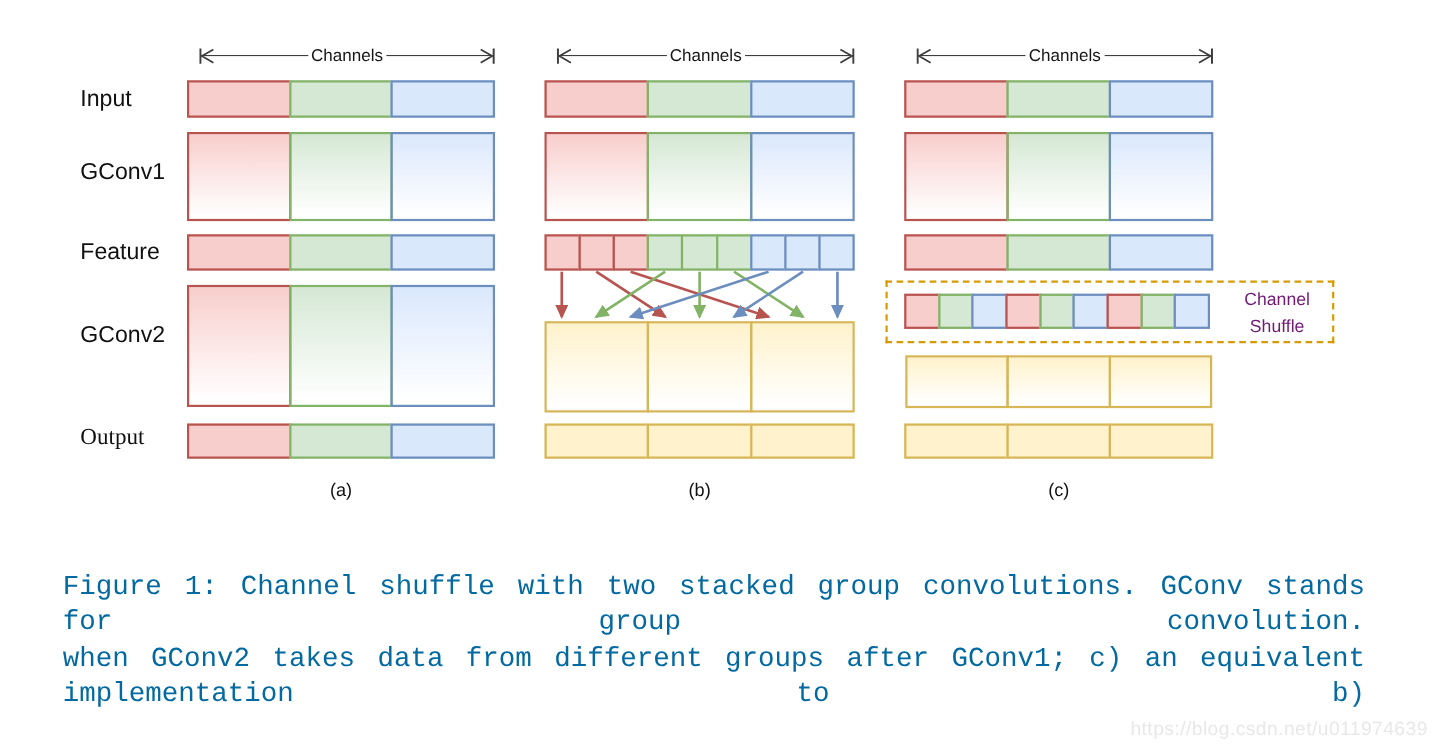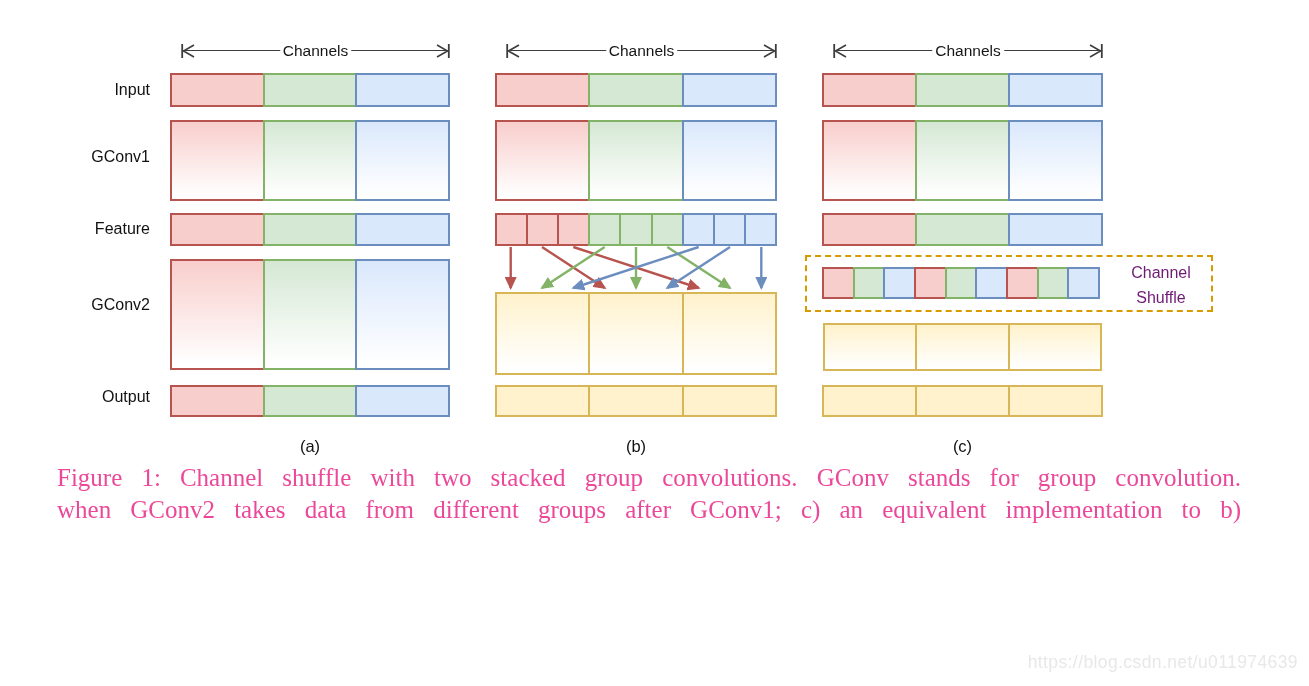--- a/index.html
+++ b/index.html
@@ -39,31 +39,31 @@
   
   #shuffle-arrows-svg{position:absolute;top:246px;left:0;width:282px;height:46px;overflow:visible;}
 
   
   .c-dash{position:absolute;left:-17px;top:255px;width:408px;height:57px;border:2.5px dashed #d79b00;box-sizing:border-box;}
   .c-shuffle-row{position:absolute;left:15px;top:10px;width:278px;height:32px;display:flex;}
   .c-shuf-label{position:absolute;left:306px;top:4px;width:96px;text-align:center;font-size:16px;line-height:24.5px;color:#701a75;}
 
   .panel-label{position:absolute;top:437px;left:0;right:0;text-align:center;font-size:16.5px;color:#111;}
 
-  .row-label{position:absolute;left:50px;width:100px;height:20px;line-height:20px;text-align:right;font-size:16px;color:#111;}
+  .row-label{position:absolute;left:73px;width:100px;height:20px;line-height:20px;text-align:left;font-size:21px;color:#111;}
   #lbl-input{top:80px;}
   #lbl-gconv1{top:147px;}
   #lbl-feature{top:219px;}
   #lbl-gconv2{top:295px;}
-  #lbl-output{top:387px;}
+  #lbl-output{top:387px;font-family:Liberation Serif, serif;}
 
   
   .caption{
-    position:absolute;left:57px;top:462px;width:1184px;
-    font-family:Liberation Serif, serif;font-size:25px;line-height:32.4px;color:#ec4899;
+    position:absolute;left:57px;top:518px;width:1184px;
+    font-family:Liberation Mono, monospace;font-size:25px;line-height:32.4px;color:#0369a1;
   }
   .caption .jline{text-align:justify;text-align-last:justify;}
   .caption .lline{text-align:left;}
 
   .watermark{
     position:absolute;right:11px;top:652px;font-size:17.5px;letter-spacing:.4px;
     color:#e8e8e8;font-family:"Liberation Sans",sans-serif;
   }
 </style>
 </head>

